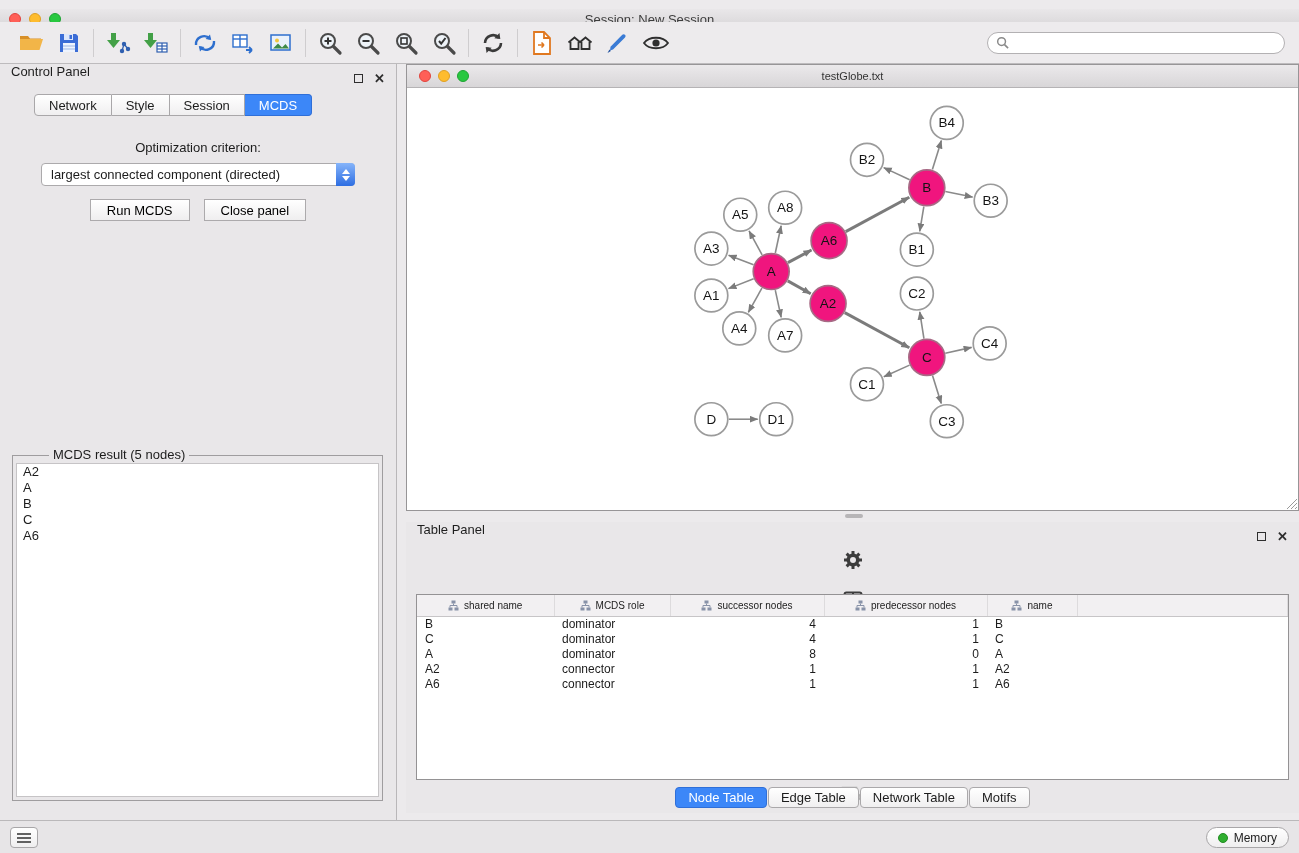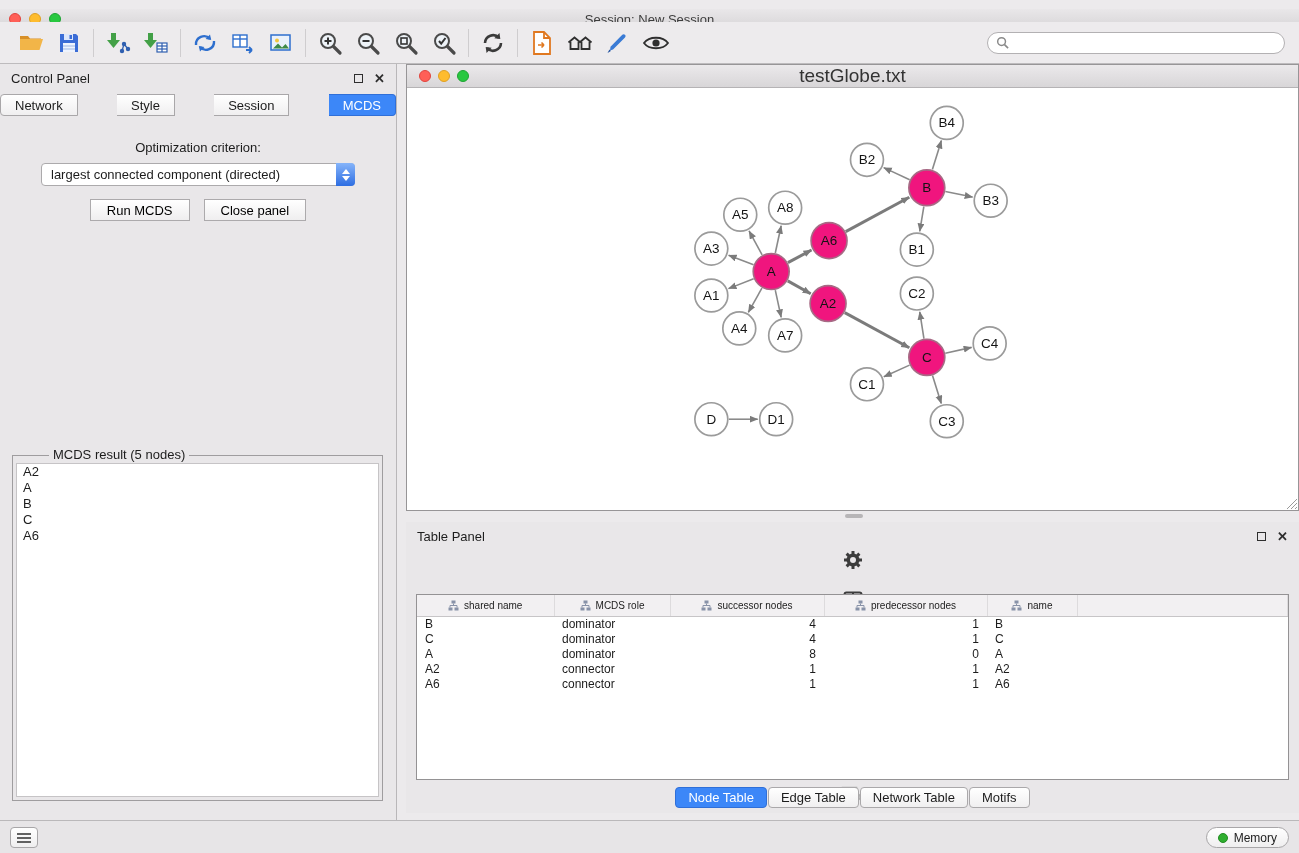--- a/index.html
+++ b/index.html
@@ -21,26 +21,26 @@
     border-bottom:1px solid #bdbbbd; display:flex; align-items:center; padding:0 12px; }
   .tb-btn { width:38px; height:36px; display:flex; align-items:center; justify-content:center; border-radius:4px; }
   .tb-sep { width:1px; height:28px; background:#cfcdcf; margin:0 5px; }
   .search-wrap { margin-left:auto; margin-right:2px; width:298px; height:22px; background:#fff;
     border:1px solid #b3b1b3; border-radius:12px; display:flex; align-items:center; padding:0 8px; gap:5px; }
   .search-wrap input { border:none; outline:none; flex:1; font-size:12px; background:transparent; font-family:"Liberation Sans",sans-serif; }
 
   
   .control-panel { position:absolute; left:0; top:64px; width:397px; height:756px;
     background:#e9e7e9; border-right:1px solid #b9b7b9; }
-  .panel-header { height:28px; display:flex; align-items:center; padding:0 11px; font-size:13px; color:#1e1e1e; }
+  .panel-header { height:28px; display:flex; padding:0 11px; font-size:13px; color:#1e1e1e; }
   .win-controls { margin-left:auto; display:flex; gap:11px; align-items:center; }
   .float-box { width:9px; height:9px; border:1.5px solid #2e2e2e; display:inline-block; }
   .close-x { font-size:13px; font-weight:bold; color:#2e2e2e; line-height:1; }
 
-  .cp-tabs { display:flex; justify-content:space-between; margin-top:2px; }
+  .cp-tabs { display:flex; justify-content:flex-start; margin-top:2px;padding-left:34px; }
   .tab-btn { height:22px; padding:0 14px; background:linear-gradient(#ffffff,#f0eff0);
     border:1px solid #a9a7a9; border-left:none; font-size:13px; display:flex; align-items:center; color:#1c1c1c; }
   .tab-btn:first-child { border-left:1px solid #a9a7a9; border-radius:4px 0 0 4px; }
   .tab-btn:last-child { border-radius:0 4px 4px 0; }
   .tab-btn.active { background:#3c87f8; color:#fff; border-color:#2f6fd8; }
 
   .opt-label { text-align:center; margin-top:24px; font-size:13px; }
   .dropdown { margin:8px auto 0; width:314px; height:23px; background:#fff; border:1px solid #acaaac;
     border-radius:4px; display:flex; align-items:center; }
   .dropdown-value { flex:1; font-size:13px; padding-left:9px; white-space:nowrap; overflow:hidden; }
@@ -55,21 +55,21 @@
 
   .result-box { position:absolute; left:12px; right:13px; top:391px; bottom:19px; border:1px solid #9f9d9f; }
   .result-legend { position:absolute; top:-9px; left:5px; background:#e9e7e9; padding:0 4px; font-size:13px;margin-left:31px; }
   .result-list { position:absolute; left:3px; right:3px; top:7px; bottom:3px; background:#fff; border:1px solid #c6c4c6; overflow:hidden; }
   .mcds-item { font-size:13px; line-height:16px; padding-left:6px; }
 
   
   .network-window { position:absolute; left:406px; top:64px; width:893px; height:447px;
     border:1px solid #979597; background:#fff; }
   .nw-titlebar { position:relative; height:23px; background:linear-gradient(#ebe9eb,#d8d6d8);
-    border-bottom:1px solid #b5b3b5; text-align:center; font-size:19px; color:#333; line-height:22px; }
+    border-bottom:1px solid #b5b3b5; text-align:center; font-size:11px; color:#333; line-height:22px; }
   .nw-lights { position:absolute; left:12px; top:5px; display:flex; gap:7px; }
   .nw-canvas { position:absolute; left:0; right:0; top:24px; bottom:0; background:#fff; }
   .nw-canvas svg { width:100%; height:100%; display:block; }
   .edge { stroke:#8a8a8a; stroke-width:1.6; }
   .edge.bold { stroke:#7b7b7b; stroke-width:3; }
   .node { fill:#fff; stroke:#9b9b9b; stroke-width:1.7; }
   .node.mcds { fill:#f0157e; stroke:#a76a85; }
   .node-label { font-family:"Liberation Sans",sans-serif; font-size:13.5px; fill:#141414; text-anchor:middle; }
   .resize-grip { position:absolute; right:0; bottom:0; }
   .h-scroll-handle { position:absolute; left:845px; top:514px; width:18px; height:4px; background:#b7b5b7; border-radius:2px; }

